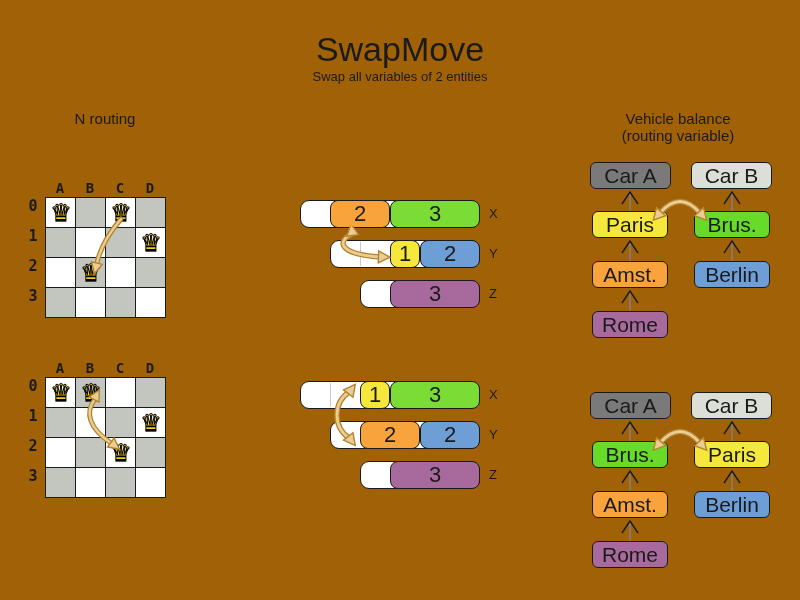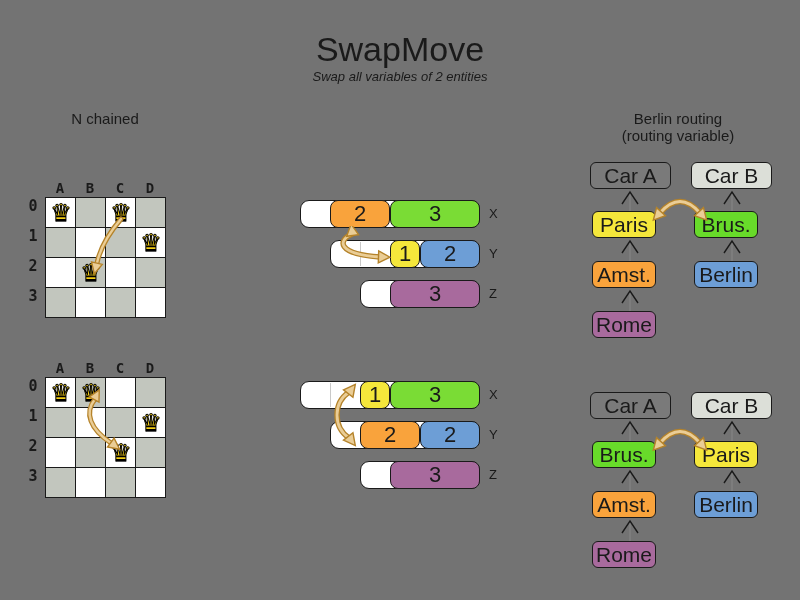--- a/index.html
+++ b/index.html
@@ -1,55 +1,55 @@
 <!DOCTYPE html>
 <html><head>
 <meta charset="utf-8">
 <style>
   html,body{margin:0;padding:0;background:#fff;}
-  #canvas{position:relative;width:800px;height:600px;background:#737373;overflow:hidden;
+  #canvas{position:relative;width:800px;height:600px;background:#a16207;overflow:hidden;
           font-family:"Liberation Sans",sans-serif;color:#1a1a1a;}
   .abs{position:absolute;}
   .title{top:30px;left:0;width:800px;text-align:center;font-size:34px;}
-  .subtitle{top:69px;left:0;width:800px;text-align:center;font-size:13px;font-style:italic;}
+  .subtitle{top:69px;left:0;width:800px;text-align:center;font-size:13px;}
   .colheader{font-size:15px;text-align:center;}
   
   .board{display:grid;grid-template-columns:repeat(4,29px);grid-template-rows:repeat(4,29px);
          gap:1px;background:#1a1a1a;border:1.5px solid #1a1a1a;width:119px;height:119px;}
   .cell{background:#fff;}
   .cell:nth-child(2),.cell:nth-child(4),.cell:nth-child(5),.cell:nth-child(7),
   .cell:nth-child(10),.cell:nth-child(12),.cell:nth-child(13),.cell:nth-child(15){background:#C2C6BE;}
   .collabel{width:30px;height:16px;text-align:center;font:bold 14px "DejaVu Sans Mono",monospace;}
   .rowlabel{width:18px;height:30px;line-height:30px;text-align:center;font:bold 15px "DejaVu Sans Mono",monospace;}
   .queen{width:30px;height:30px;line-height:29px;text-align:center;font-size:24px;color:#F4CE15;
          -webkit-text-stroke:1px #000;text-shadow:0 1px 0 rgba(0,0,0,.45);}
   
   .crow{height:28px;background:#fff;border:1.6px solid #1a1a1a;border-radius:9px;box-sizing:border-box;}
   .blk{height:28px;border:1.6px solid #1a1a1a;border-radius:8px;box-sizing:border-box;
        display:flex;align-items:center;justify-content:center;font-size:22px;}
   .xyz{font-size:13px;height:28px;line-height:28px;}
   .capline{width:1px;background:#c9c9c9;}
   
-  .vbox{width:64px;height:27px;border:1.6px solid #1a1a1a;border-radius:6px;box-sizing:border-box;
+  .vbox{width:76px;height:27px;border:1.6px solid #1a1a1a;border-radius:6px;box-sizing:border-box;
         display:flex;align-items:center;justify-content:center;font-size:21px;}
   .wide{width:81px;}
   .c-orange{background:#F9A33C}.c-green{background:#68DB2A}.c-green2{background:#7ADC35}
   .c-yellow{background:#F5E73B}.c-blue{background:#6D9ED6}.c-purple{background:#A86A9D}
   .c-darkgray{background:#7A7A7A}.c-lightgray{background:#DCDFD8}
 </style>
 </head>
 <body>
 
 <div id="canvas">
 
   <div class="abs title">SwapMove</div>
   <div class="abs subtitle">Swap all variables of 2 entities</div>
-  <div class="abs colheader" style="top:110px;left:25px;width:160px;">N chained</div>
+  <div class="abs colheader" style="top:110px;left:25px;width:160px;">N routing</div>
   <div class="abs colheader" style="top:110px;left:578px;width:200px;">
-    <div>Berlin routing</div>
+    <div>Vehicle balance</div>
     <div>(routing variable)</div>
   </div>
 
   <div class="abs collabel" style="top:180px;left:45px;">A</div>
   <div class="abs collabel" style="top:180px;left:75px;">B</div>
   <div class="abs collabel" style="top:180px;left:105px;">C</div>
   <div class="abs collabel" style="top:180px;left:135px;">D</div>
   <div class="abs rowlabel" style="top:197px;left:24px;">0</div>
   <div class="abs rowlabel" style="top:227px;left:24px;">1</div>
   <div class="abs rowlabel" style="top:257px;left:24px;">2</div>

